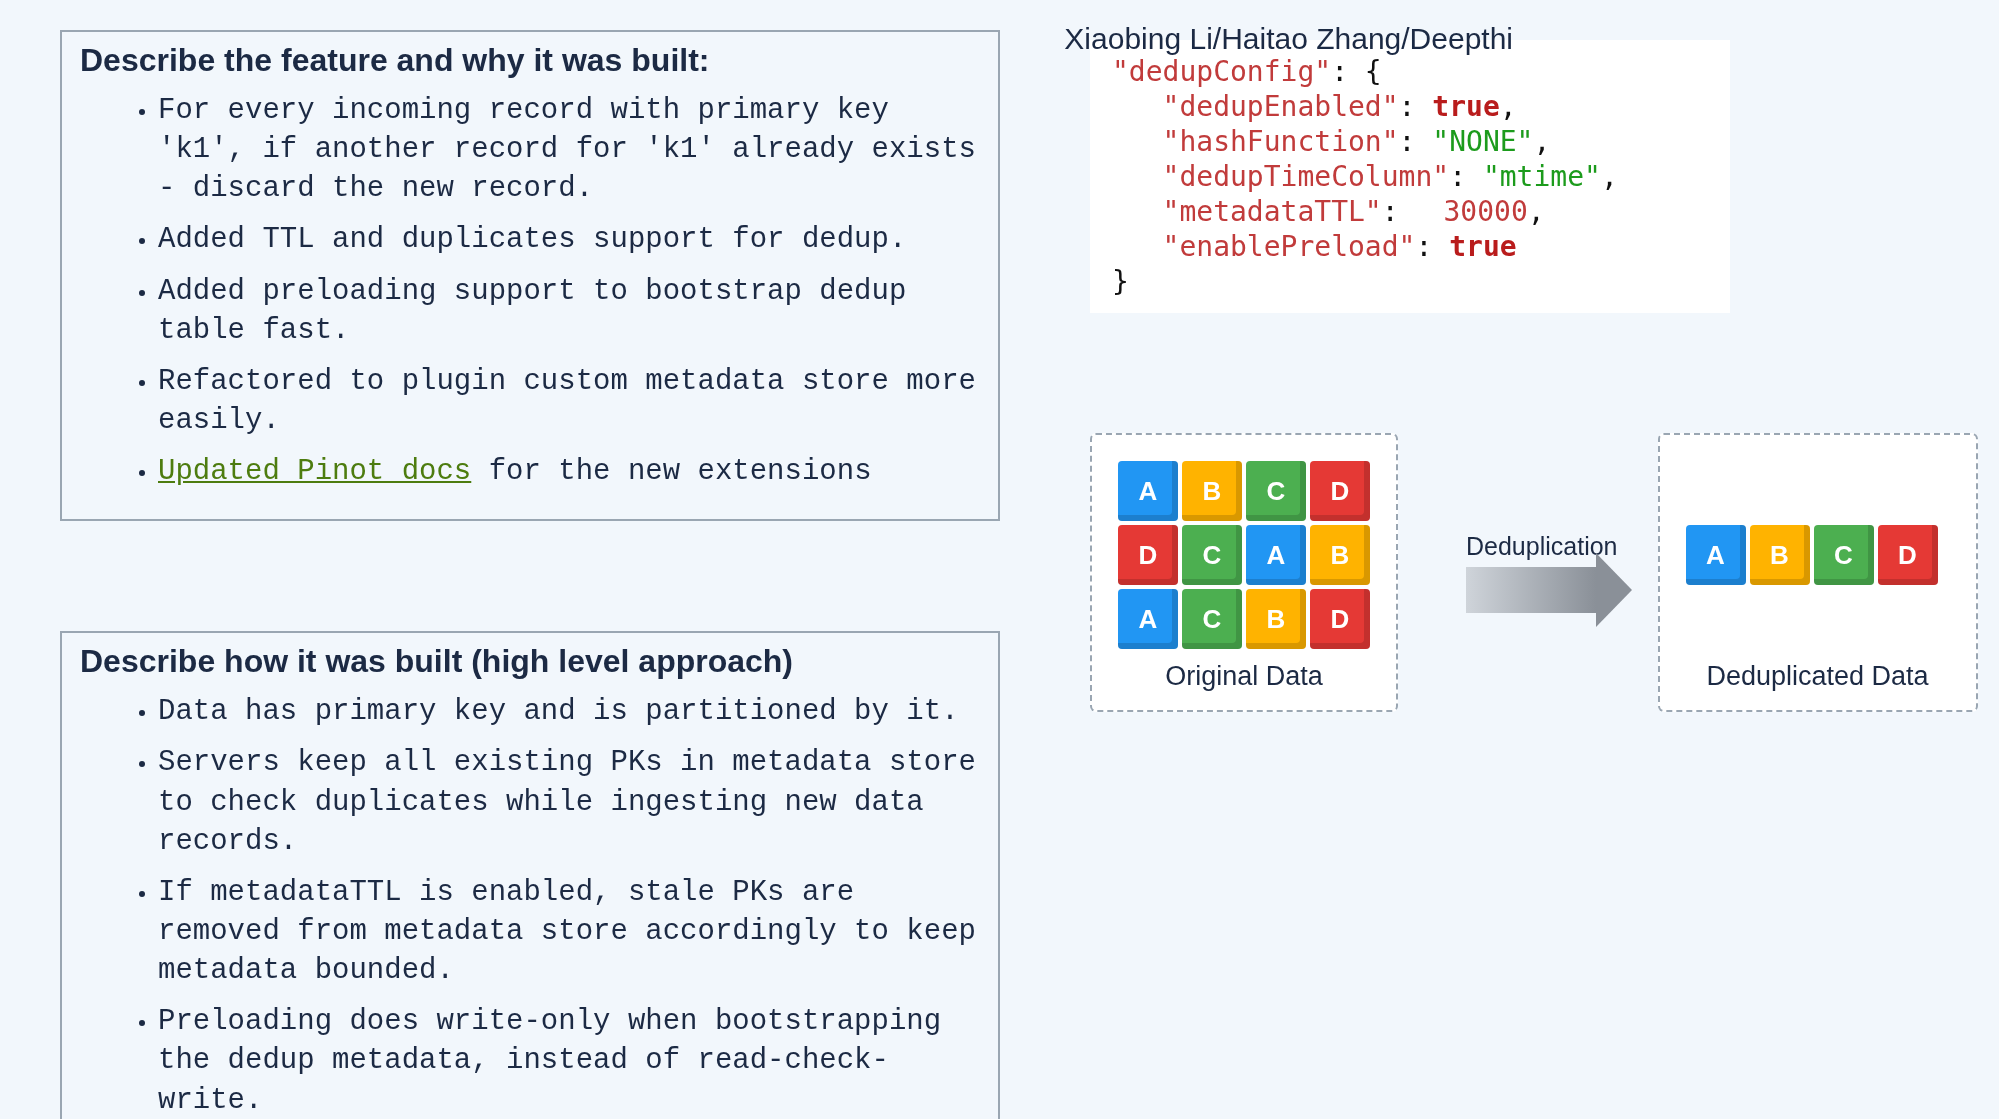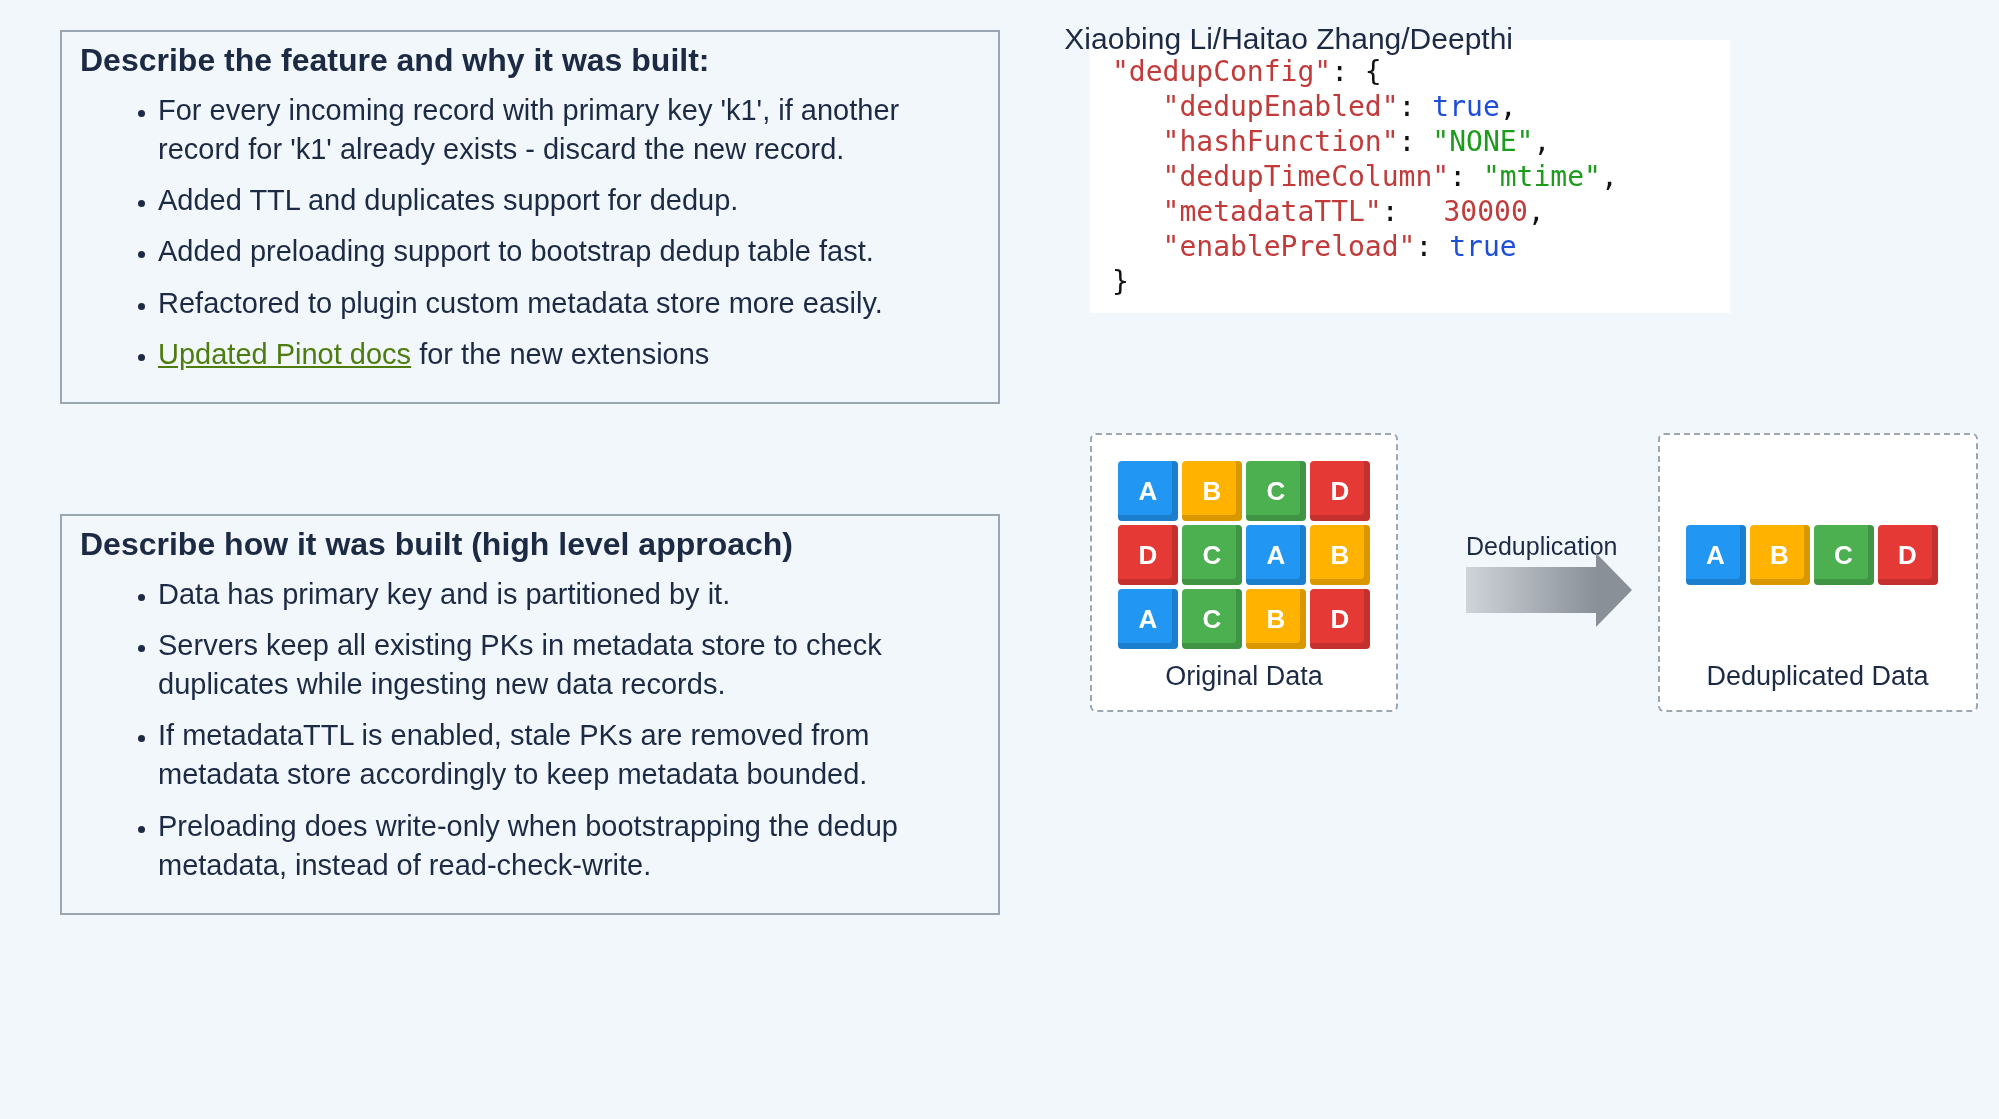--- a/index.html
+++ b/index.html
@@ -50,39 +50,39 @@
     color: #1c2a44;
     margin-bottom: 6px;
   }
   ul.slide-list {
     list-style: disc;
     padding-left: 78px;
     font-size: 29px;
     line-height: 1.35;
     color: #1c2a44;
   }
-  ul.slide-list li { margin: 12px 0; }
+  ul.slide-list li { margin: 12px 0; font-family: Liberation Mono, monospace; }
   ul.slide-list li::marker { font-size: 22px; }
   a.doc-link { color: #4d7c0f; text-decoration: underline; }
 
   .code-block {
     background: #ffffff;
     padding: 14px 22px;
     font-family: Menlo, Consolas, monospace;
     font-size: 28px;
     line-height: 1.25;
     white-space: pre;
     color: #111;
     width: 640px;
     margin-top: 10px;
   }
   .js-key   { color: #c13b3b; }
   .js-punct { color: #111; }
   .js-str   { color: #1c9b1c; }
-  .js-bool  { color: #1d4ed8; }
+  .js-bool  { color: #b91c1c; font-weight: bold; }
   .js-num   { color: #c13b3b; margin-left: 28px; }
 
   
   .diagram {
     margin-top: 120px;
     display: flex;
     align-items: center;
     gap: 40px;
   }
   .panel {

